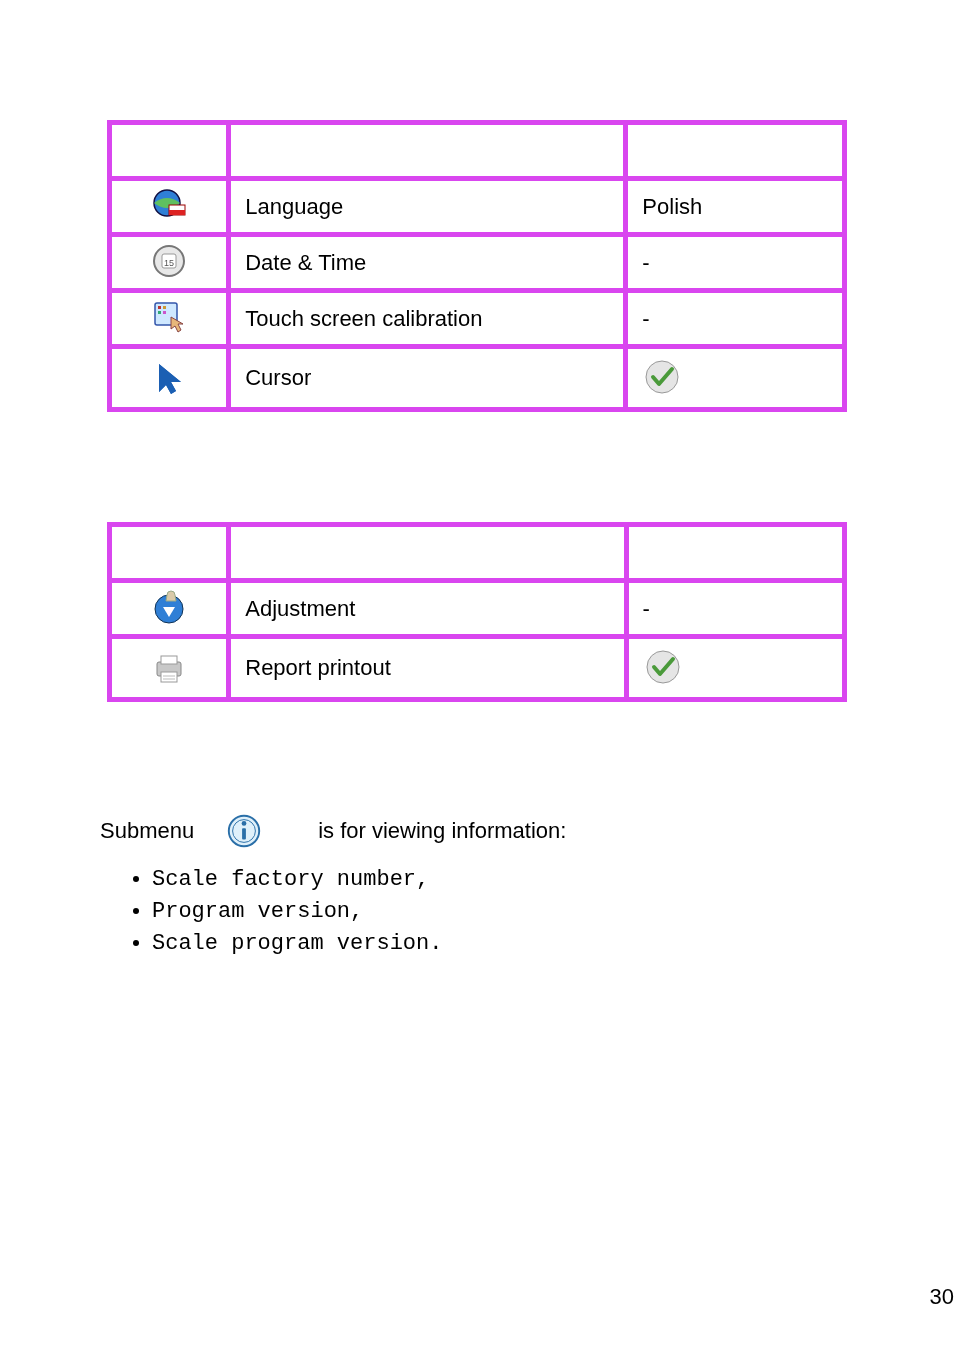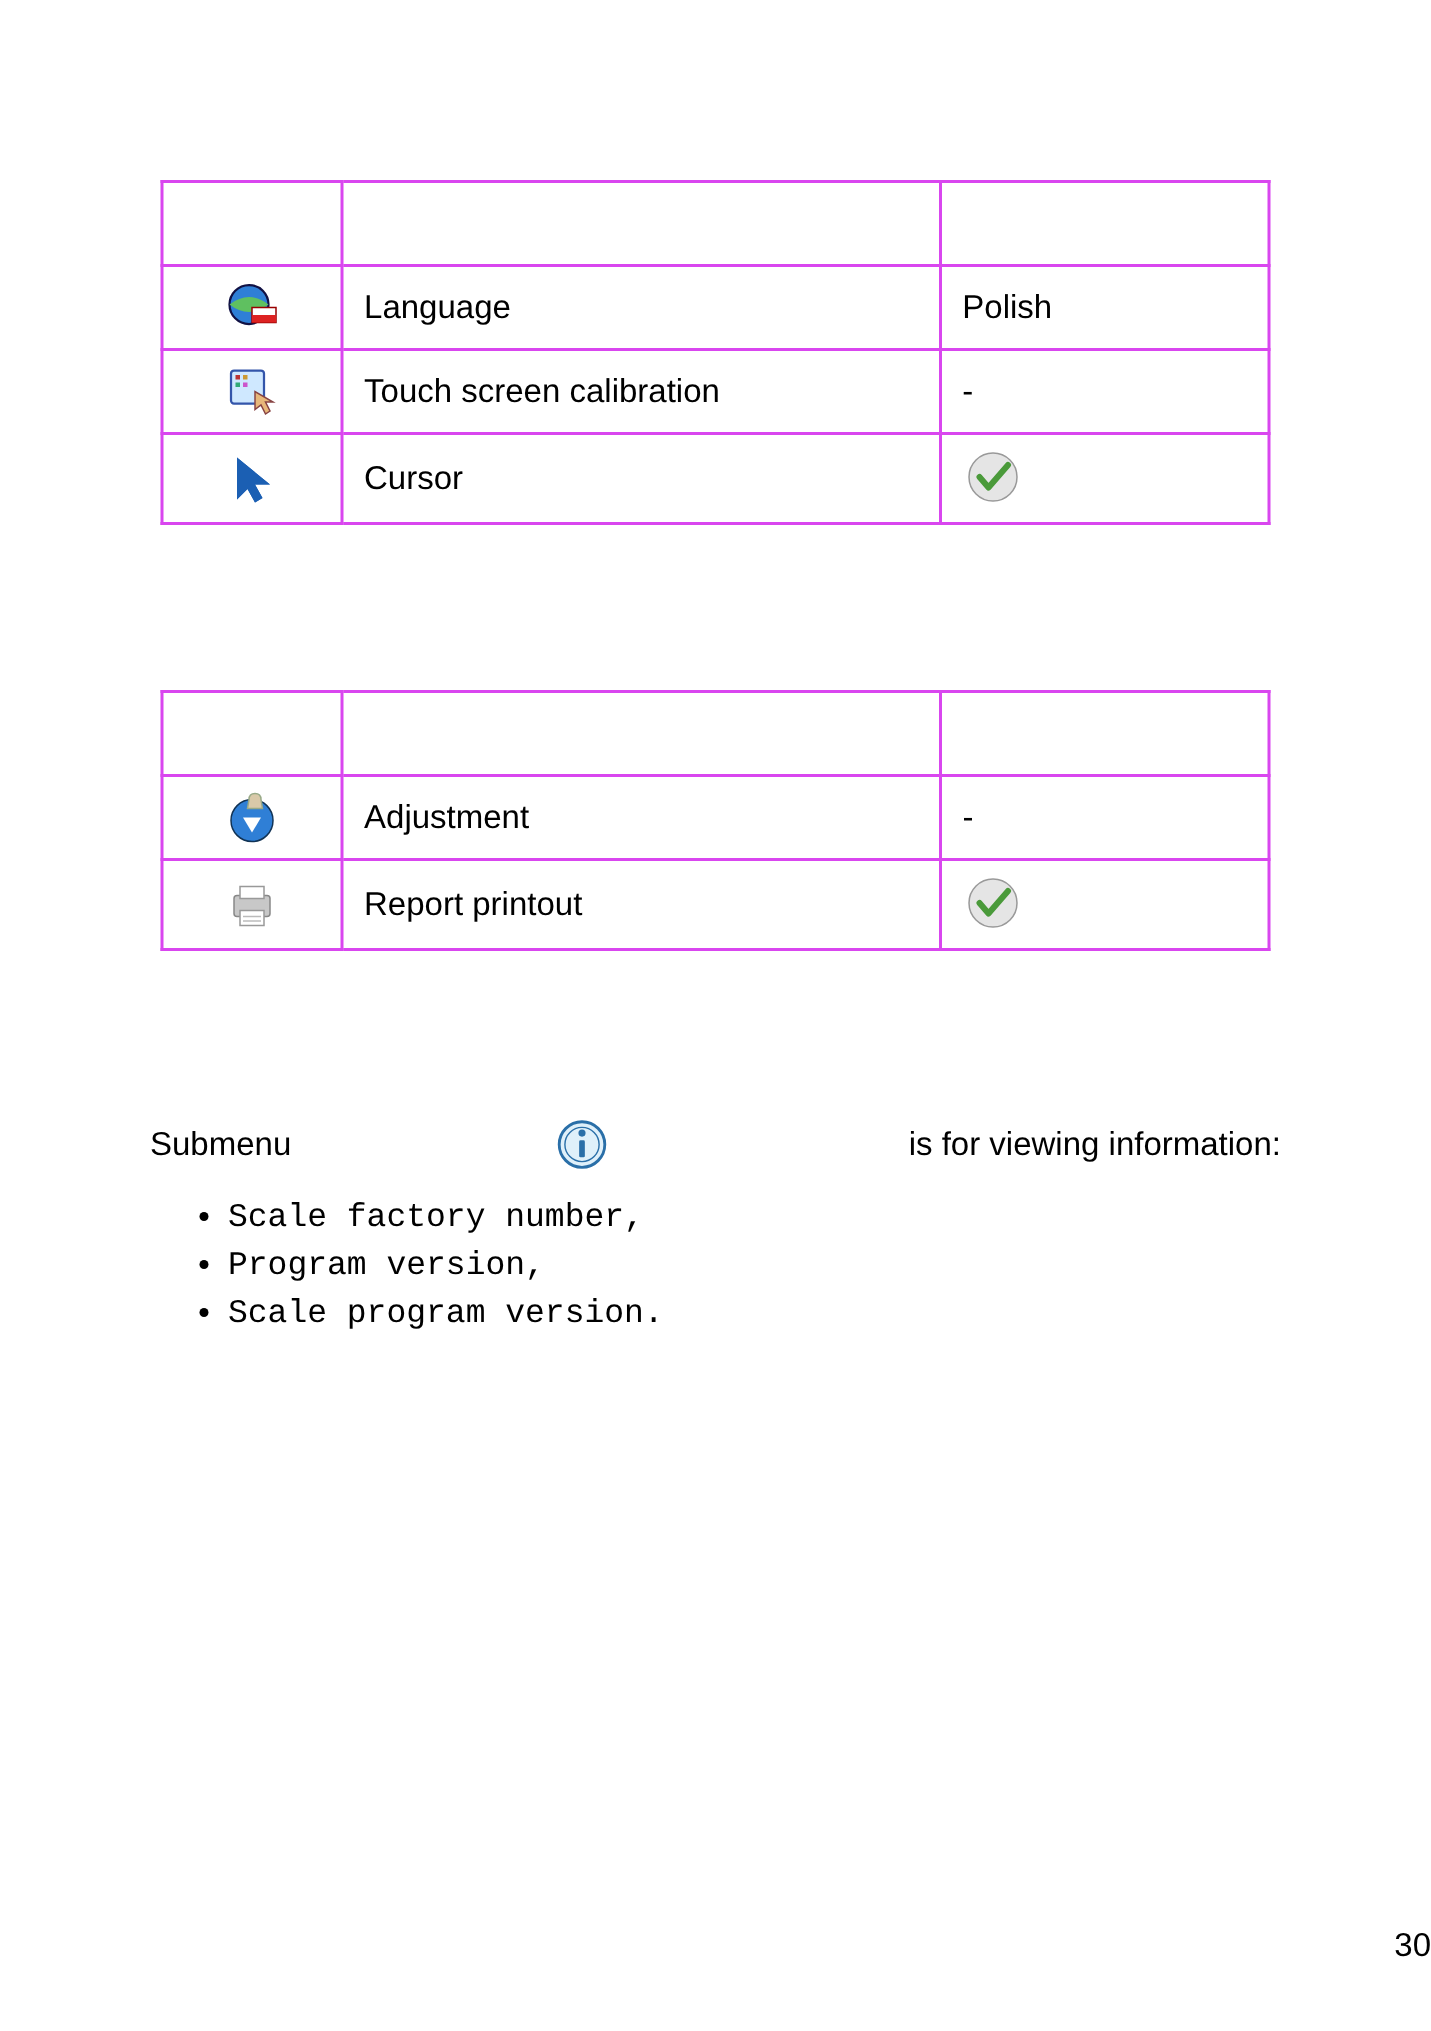--- a/index.html
+++ b/index.html
@@ -12,40 +12,39 @@
     color: #000;
     position: relative;
     padding: 120px 100px 60px 100px;
   }
   table {
     border-collapse: collapse;
     width: 740px;
     margin: 0 auto 110px auto;
   }
   td {
-    border: 2px solid #d946ef;
+    border: 5px solid #d946ef;
     padding: 6px 14px;
     height: 56px;
     vertical-align: middle;
     font-size: 22px;
   }
   td.col1 { width: 120px; text-align: center; padding: 2px; }
   td.col2 { width: 400px; }
   td.col3 { width: 220px; }
   tr.header td { height: 56px; }
   .icon-wrap { display: inline-flex; align-items: center; justify-content: center; width: 100%; height: 100%; }
   svg.tbl-icon { width: 40px; height: 40px; }
   svg.check-icon { width: 40px; height: 40px; }
   .para {
     margin: 20px 0 14px 0;
     font-size: 22px;
     display: flex;
     align-items: center;
     gap: 23px;
-    justify-content: space-between;
   }
   .para svg { width: 38px; height: 38px; vertical-align: middle; margin: 0 32px 0 8px; }
   ul.info-list {
     list-style: disc;
     padding-left: 52px;
     font-size: 22px;
     line-height: 1.45;
     font-family: Liberation Mono, monospace;
   }
   .page-num {
@@ -70,20 +69,31 @@
     <td class="col1"><span class="icon-wrap">
       <svg class="tbl-icon" viewBox="0 0 40 40">
         <circle cx="18" cy="18" r="13" fill="#2f7fd6" stroke="#114" stroke-width="1.5"></circle>
         <path d="M5 18 Q18 8 31 18 Q18 28 5 18" fill="#5fc060"></path>
         <rect x="20" y="20" width="16" height="10" fill="#fff" stroke="#900"></rect>
         <rect x="20" y="25" width="16" height="5" fill="#d22"></rect>
       </svg>
     </span></td>
     <td class="col2">Language</td>
     <td class="col3">Polish</td>
+  </tr>
+  <tr>
+    <td class="col1"><span class="icon-wrap">
+      <svg class="tbl-icon" viewBox="0 0 40 40">
+        <circle cx="20" cy="20" r="15" fill="#e8e8e8" stroke="#777" stroke-width="2"></circle>
+        <rect x="13" y="13" width="14" height="14" rx="2" fill="#fff" stroke="#999"></rect>
+        <text x="20" y="25" font-size="9" text-anchor="middle" fill="#555">15</text>
+      </svg>
+    </span></td>
+    <td class="col2">Date &amp; Time</td>
+    <td class="col3">-</td>
   </tr>
   <tr>
     <td class="col1"><span class="icon-wrap">
       <svg class="tbl-icon" viewBox="0 0 40 40">
         <rect x="6" y="6" width="22" height="22" rx="2" fill="#cfe8ff" stroke="#35a" stroke-width="1.5"></rect>
         <rect x="9" y="9" width="3" height="3" fill="#b33"></rect>
               <rect x="14" y="9" width="3" height="3" fill="#c93"></rect>
         <rect x="9" y="14" width="3" height="3" fill="#3a7"></rect>
               <rect x="14" y="14" width="3" height="3" fill="#c5c"></rect>
         <path d="M22 20 L22 32 L26 29 L29 35 L32 33 L29 27 L34 27 Z" fill="#e7b77a" stroke="#844" stroke-width="1"></path>

